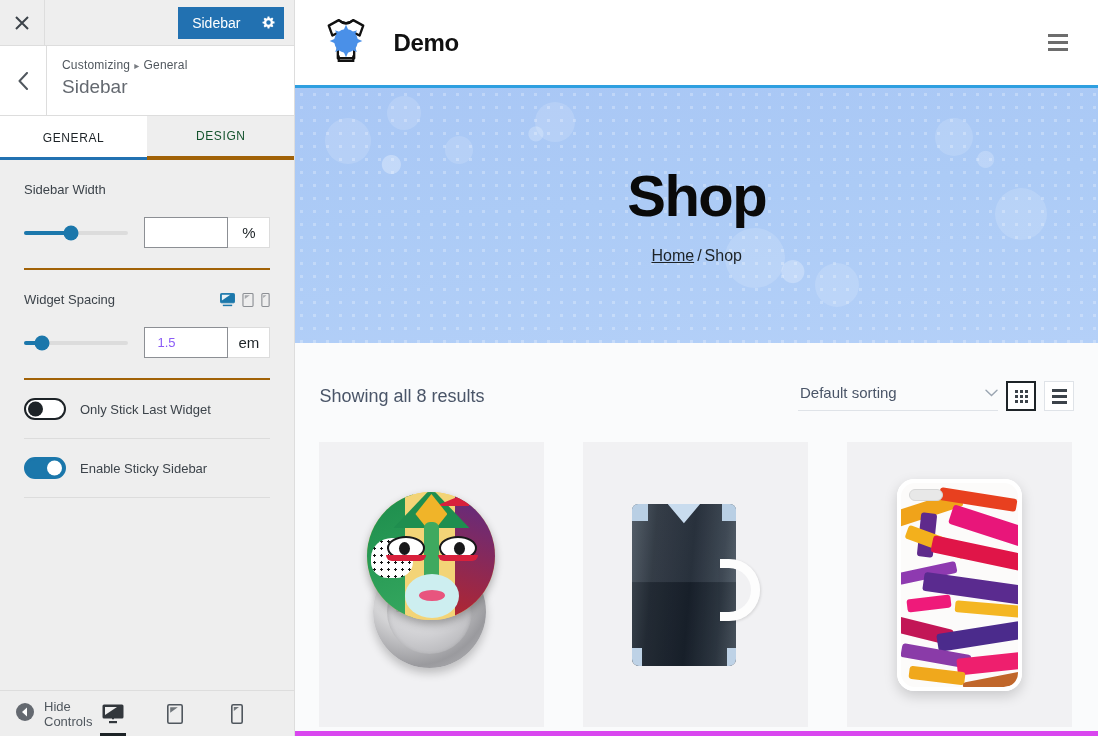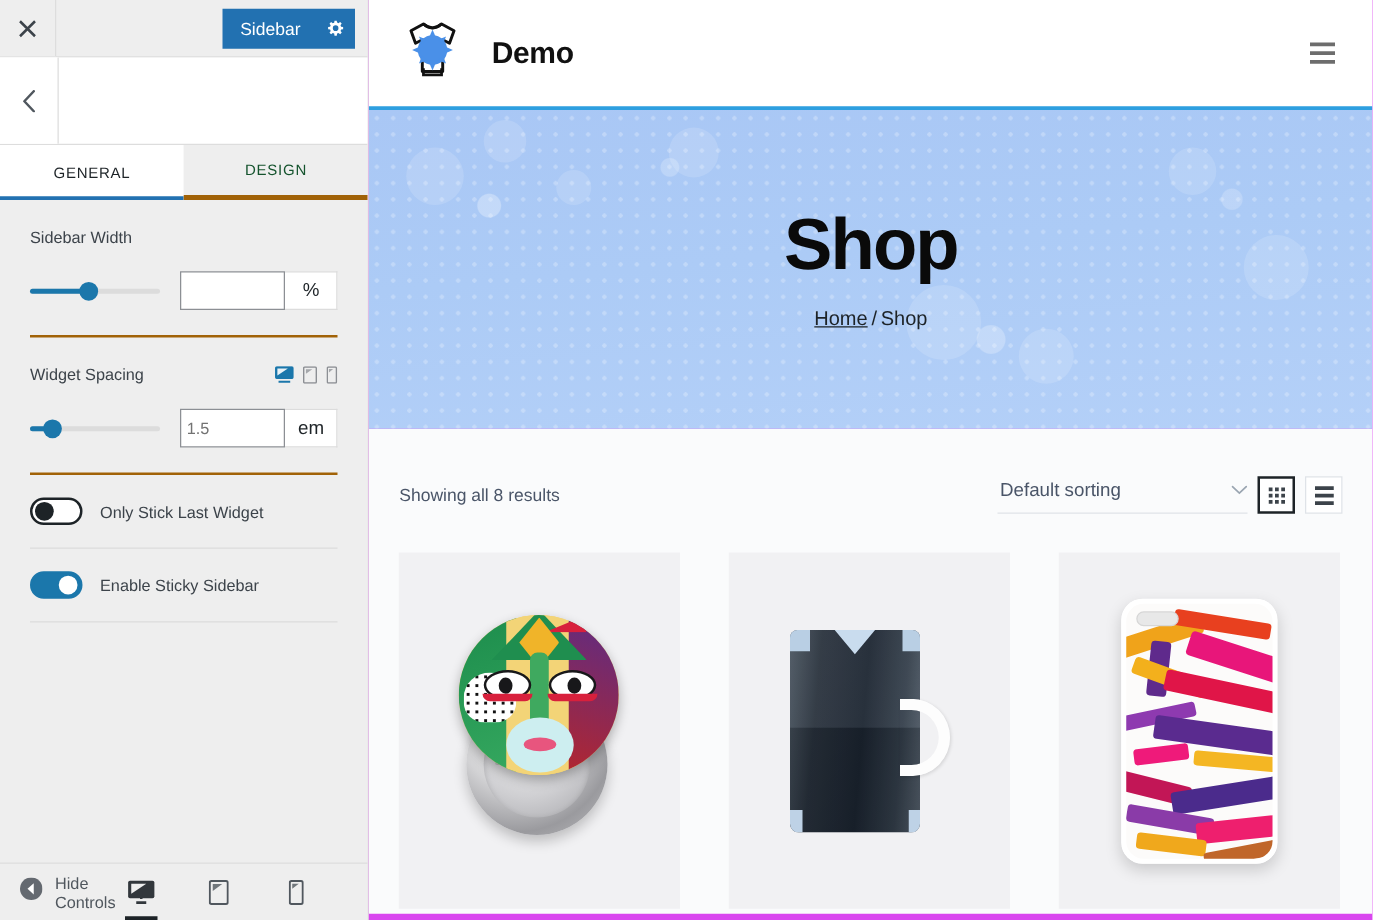--- a/index.html
+++ b/index.html
@@ -103,21 +103,21 @@
   .slider-handle {
     position: absolute; width: 15px; height: 15px; border-radius: 50%;
     background: #1b77ab; top: 50%; transform: translate(-50%, -50%);
     cursor: pointer;
   }
   .num-box {
     display: flex; align-items: stretch; height: 31px;
   }
   .num-input {
     width: 84px; background: #fff; border: 1px solid #8c8f94;
-    font-size: 13px; color: #737373; padding: 0 4px;
+    font-size: 13px; color: #8b5cf6; padding: 0 12px;
     font-family: "Liberation Sans", sans-serif;
   }
   .unit-box {
     width: 42px; background: #fff; border: 1px solid #dcdcdc; border-left: none;
     display: flex; align-items: center; justify-content: center;
     font-size: 15px; color: #1d2327; cursor: pointer;
   }
 
   .toggle-row { display: flex; align-items: center; gap: 14px; padding: 18px 0; border-bottom: 1px solid #dcdcdc; }
   .toggle {
@@ -185,21 +185,21 @@
   .hero-title {
     position: relative; font-size: 58px; font-weight: bold; color: #0a0a0a;
     letter-spacing: -1.5px; line-height: 1; margin-bottom: 22px;
   }
   .breadcrumb-nav { position: relative; font-size: 16px; color: #1d2327; }
   .breadcrumb-nav a { color: #1d2327; text-decoration: underline; }
   .breadcrumb-nav .bsep { margin: 0 3px; }
 
   .shop-main { background: #fafbfc; height: 388px; padding: 0 24px; }
   .shop-toolbar { display: flex; align-items: center; padding-top: 38px; }
-  .result-count { font-size: 14px; color: #4a5568; }
+  .result-count { font-size: 18px; color: #4a5568; }
   .toolbar-right { margin-left: auto; display: flex; align-items: center; gap: 8px; }
   .sorting-select {
     width: 200px; border-bottom: 1px solid #dfe3e8; padding: 2px 0 9px 2px;
     display: flex; align-items: center; cursor: pointer;
   }
   .sorting-select .lbl { font-size: 15px; color: #4a5568; }
   .sorting-select .chev { margin-left: auto; }
   .view-btn {
     width: 30px; height: 30px; border: 1px solid #dfe3e8; background: #fff;
     display: flex; align-items: center; justify-content: center; cursor: pointer;
@@ -333,20 +333,26 @@
         </div>
       </div>
     </div>
 
     <div class="cz-header">
       <div class="cz-back">
         <svg width="12" height="18" viewBox="0 0 12 18" aria-hidden="true">
           <path d="M10 1 L2.5 9 L10 17" stroke="#50575e" stroke-width="2" fill="none" stroke-linecap="round" stroke-linejoin="round"></path>
         </svg>
       </div>
+      <div class="cz-titles">
+        <div class="cz-breadcrumb">
+          <span>Customizing</span><span class="sep">▸</span><span>General</span>
+        </div>
+        <div class="cz-panel-title">Sidebar</div>
+      </div>
     </div>
 
     <div class="cz-tabs">
       <div class="cz-tab active">GENERAL</div>
       <div class="cz-tab">DESIGN</div>
     </div>
 
     <div class="cz-body">
 
       <div class="ctrl">

